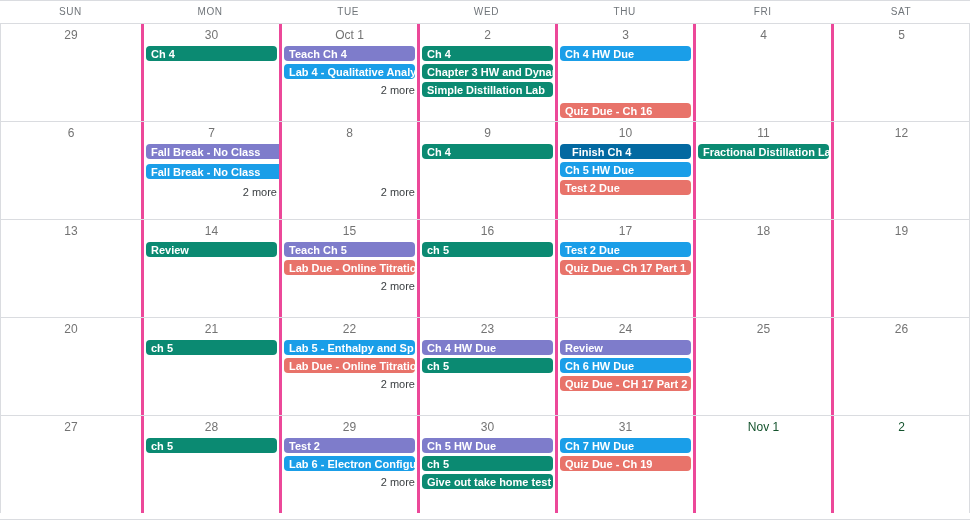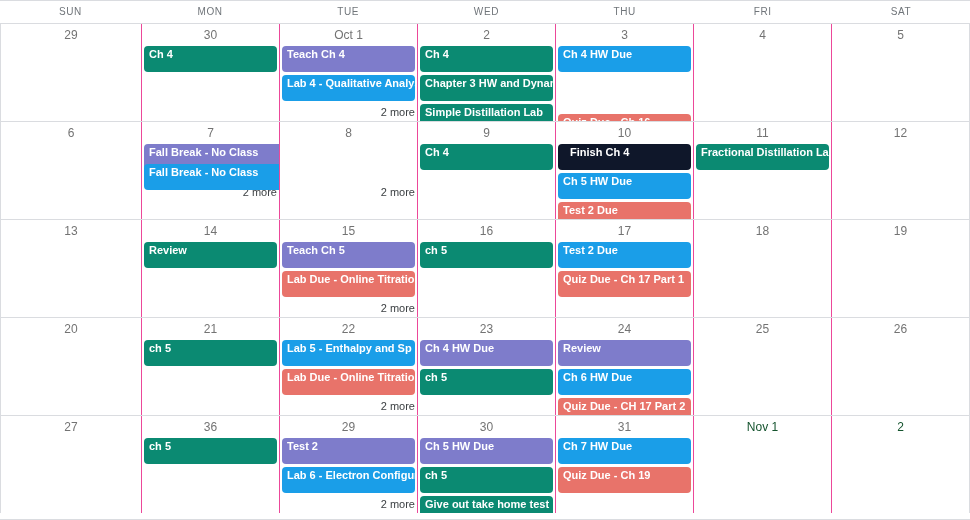--- a/index.html
+++ b/index.html
@@ -40,21 +40,21 @@
     position: relative;
     height: 98px;
     border-top: 1px solid #dadce0;
     box-sizing: border-box;
   }
   .week-row.first { border-top: 1px solid #dadce0; }
 
   .day-cell {
     flex: 1 1 0;
     position: relative;
-    border-left: 1px solid #ec4899;
+    border-left: 3px solid #ec4899;
     box-sizing: border-box;
     overflow: hidden;
   }
   .day-cell:first-child {
     flex: 0 0 141px;
     border-left: 1px solid #dadce0;
   }
   .day-cell.last {
     border-right: 1px solid #dadce0;
   }
@@ -69,21 +69,21 @@
     position: relative;
     z-index: 1;
   }
   .day-number.muted { color: #14532d; }
 
   .events {
     position: relative;
     padding: 0 2px;
   }
   .chip {
-    height: 26px;
+    height: 15px;
     line-height: 17px;
     border-radius: 4px;
     font-size: 11px;
     font-weight: bold;
     color: #ffffff;
     padding: 0 0 0 5px;
     margin-bottom: 3px;
     white-space: nowrap;
     overflow: hidden;
     box-sizing: border-box;
@@ -200,21 +200,21 @@
         </div>
         <div class="day-cell">
           <div class="day-number">9</div>
           <div class="events">
             <div class="chip" style="background: rgb(11, 138, 114);">Ch 4</div>
           </div>
         </div>
         <div class="day-cell">
           <div class="day-number">10</div>
           <div class="events">
-            <div class="chip" style="background: #0f172a; padding-left: 12px;">Finish Ch 4</div>
+            <div class="chip" style="background: #0369a1; padding-left: 12px;">Finish Ch 4</div>
             <div class="chip" style="background: rgb(26, 158, 232);">Ch 5 HW Due</div>
             <div class="chip" style="background: rgb(232, 115, 106);">Test 2 Due</div>
           </div>
         </div>
         <div class="day-cell">
           <div class="day-number">11</div>
           <div class="events">
             <div class="chip" style="background: rgb(11, 138, 114);">Fractional Distillation Lab</div>
           </div>
         </div>
@@ -306,21 +306,21 @@
           <div class="day-number">26</div>
           <div class="events"></div>
         </div>
       </div>
       <div class="week-row">
         <div class="day-cell">
           <div class="day-number">27</div>
           <div class="events"></div>
         </div>
         <div class="day-cell">
-          <div class="day-number">36</div>
+          <div class="day-number">28</div>
           <div class="events">
             <div class="chip" style="background: rgb(11, 138, 114);">ch 5</div>
           </div>
         </div>
         <div class="day-cell">
           <div class="day-number">29</div>
           <div class="events">
             <div class="chip" style="background: rgb(126, 124, 203);">Test 2</div>
             <div class="chip" style="background: rgb(26, 158, 232);">Lab 6 - Electron Configuration</div>
             <div class="more-link">2 more</div>

